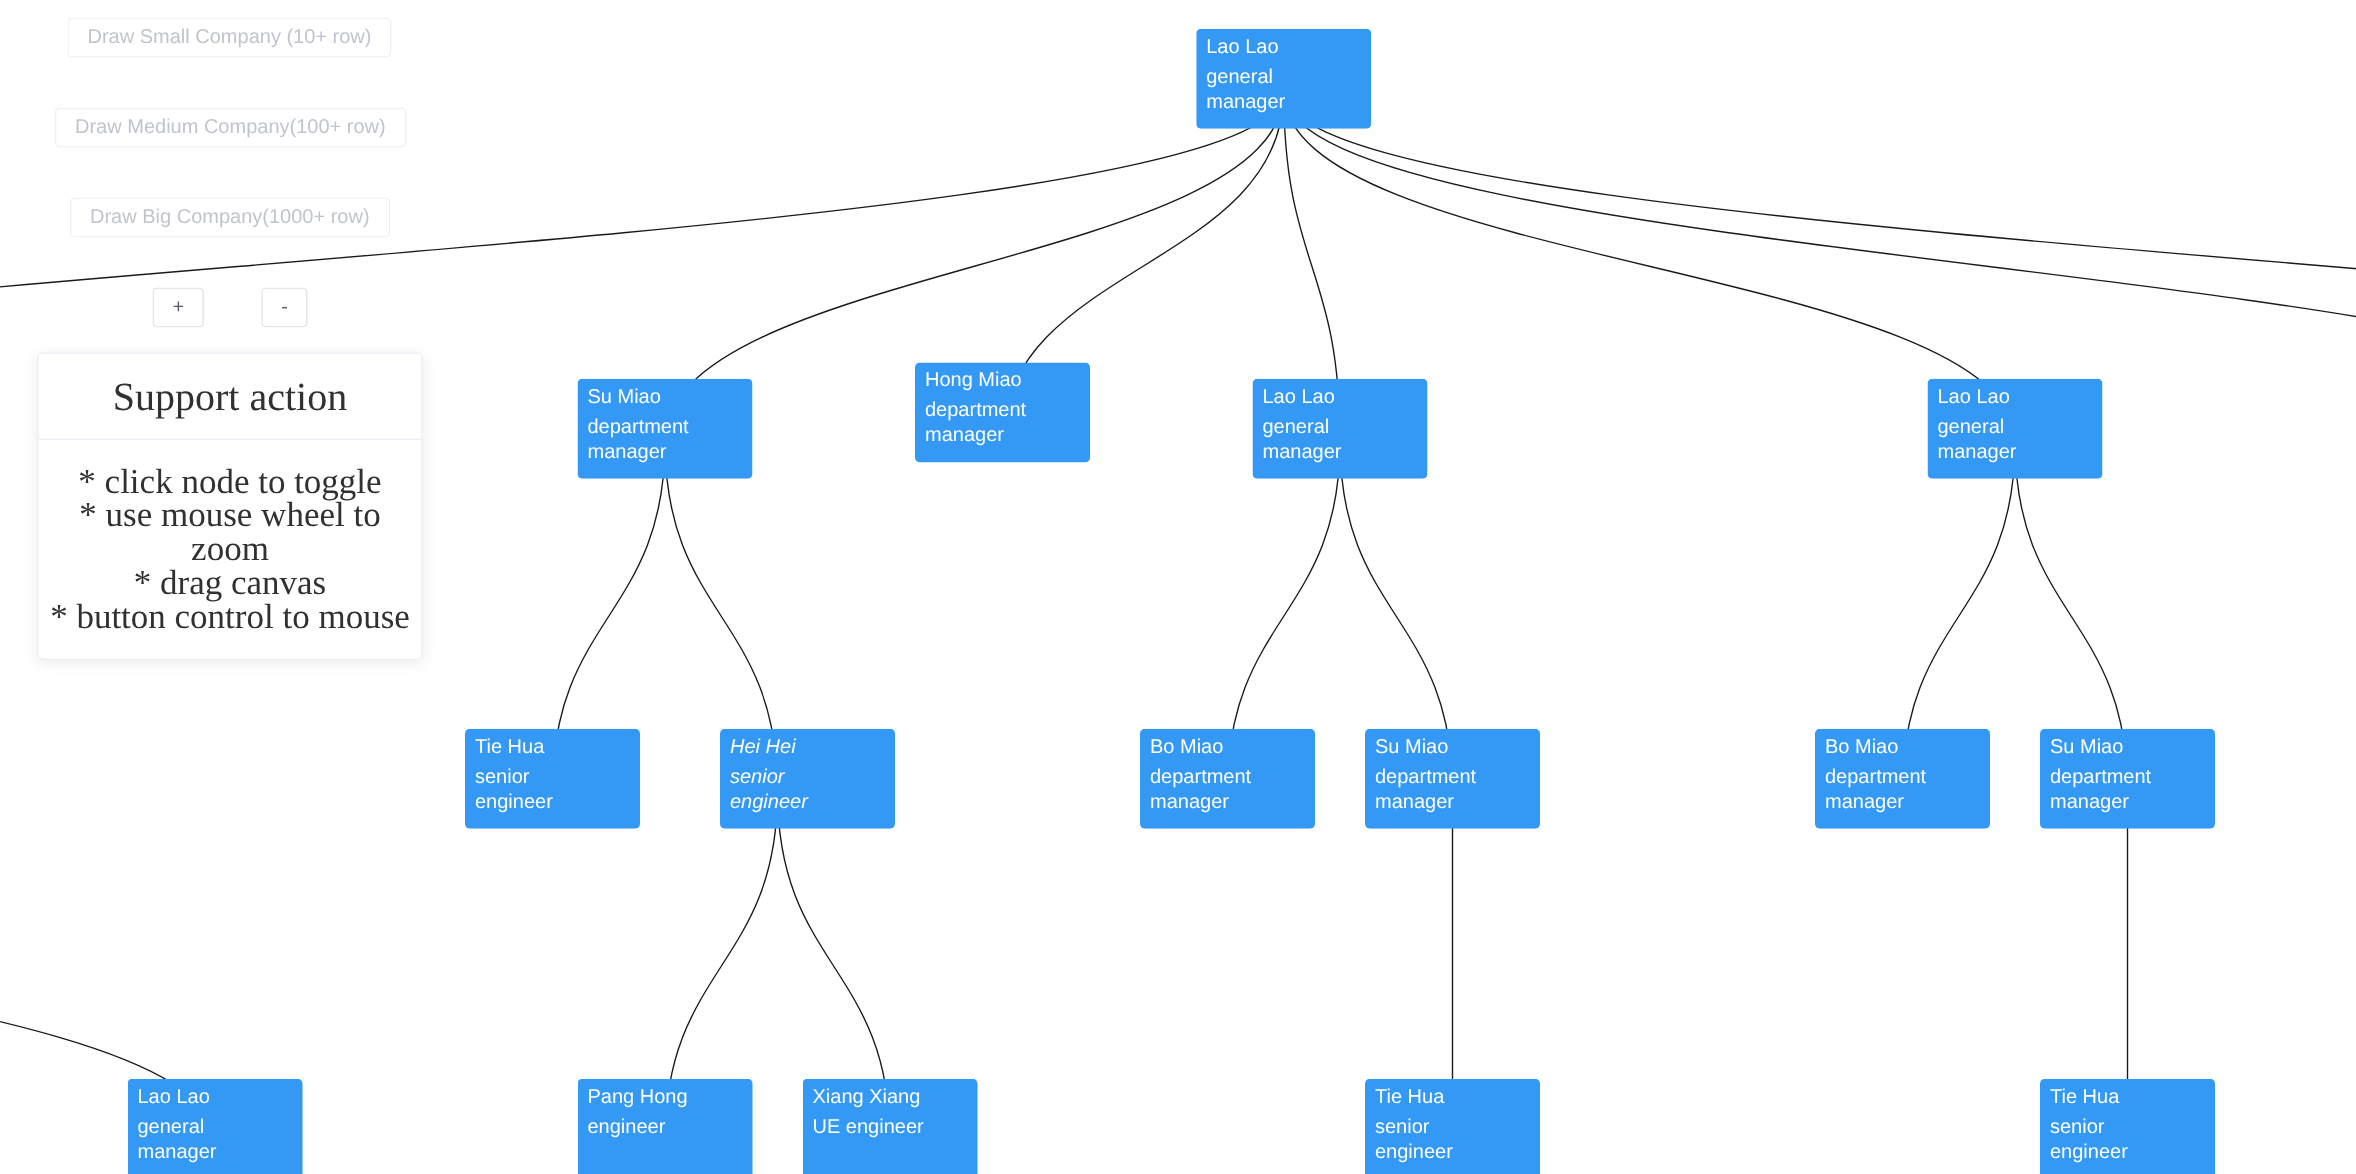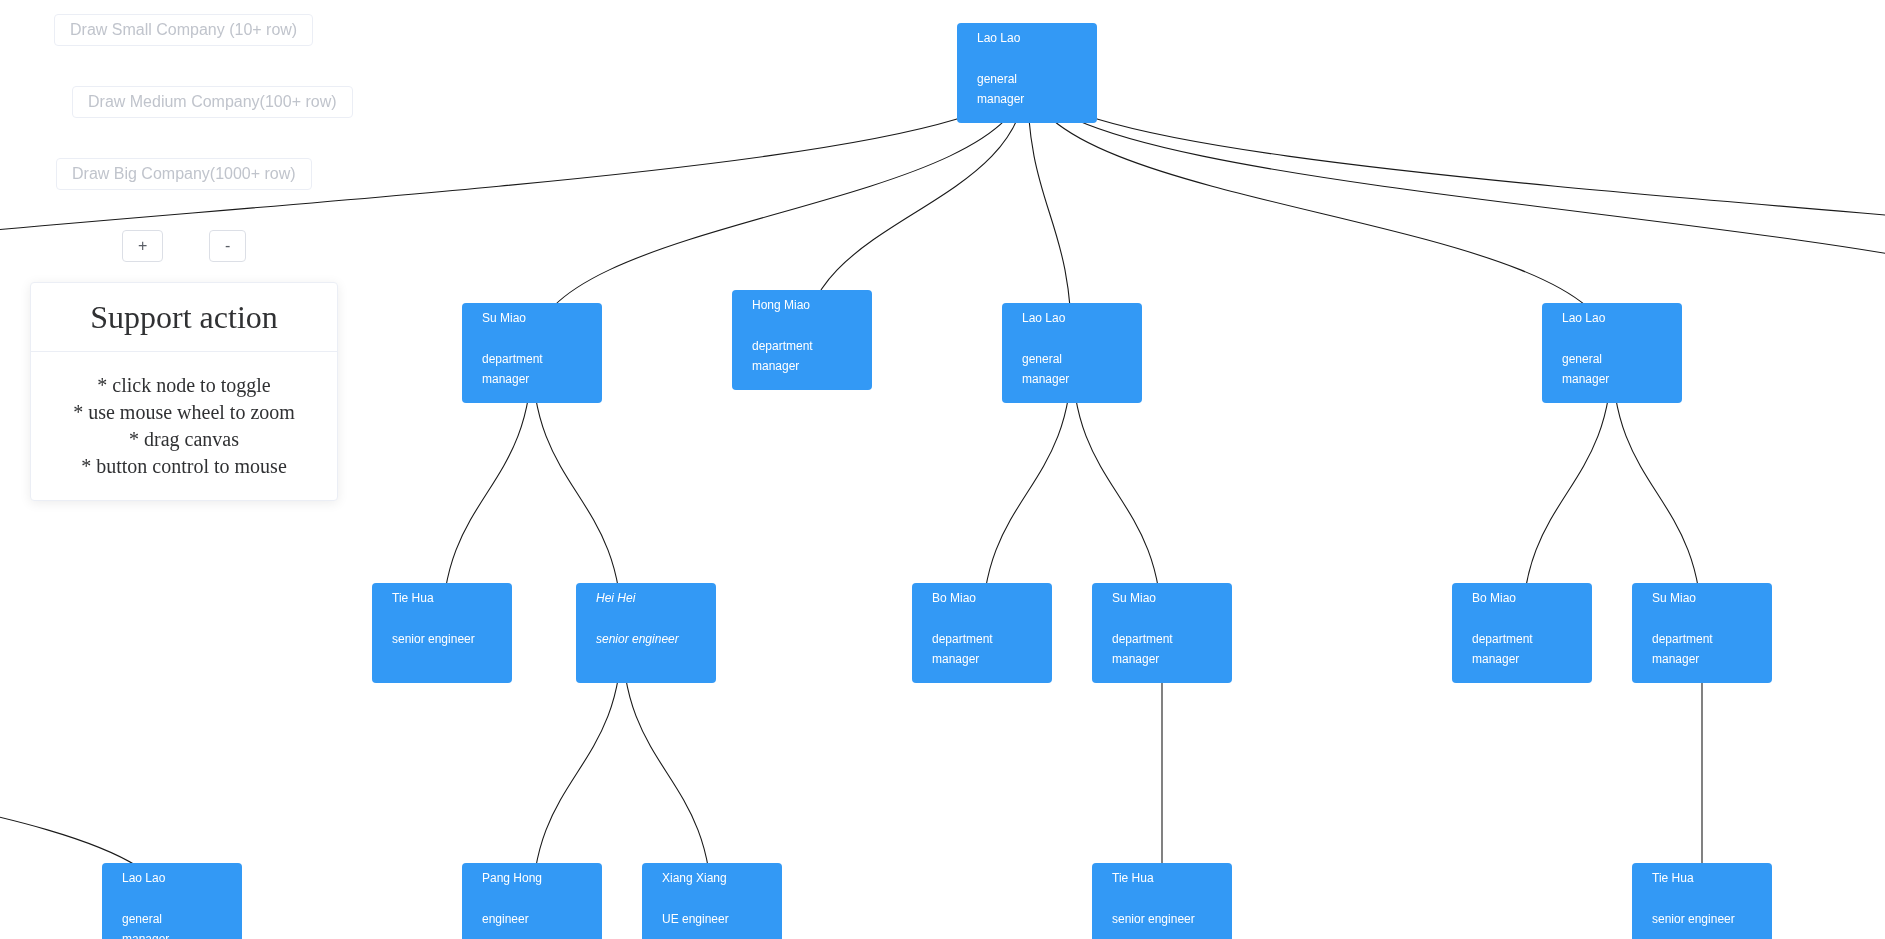--- a/index.html
+++ b/index.html
@@ -58,45 +58,45 @@
   #support-card .card-header {
     box-sizing: border-box;
     border-bottom: 1px solid #ebeef5;
     text-align: center;
     font-size: 32px;
     line-height: 32px;
     padding: 18px 0;
   }
   #support-card .card-body {
     text-align: center;
-    font-size: 20px;
+    font-size: 28px;
     line-height: 27px;
     padding: 20px 0;
   }
 
   
   #chart-svg { position: absolute; left: 0; top: 0; }
   .link { fill: none; stroke: #1a1a1a; stroke-width: 1.1px; }
   .node {
     position: absolute;
     width: 140px;
-    height: 100px;
+    height: 80px;
     box-sizing: border-box;
     background: #3399f5;
     border-radius: 4px;
     color: #ffffff;
     font-family: "Liberation Sans", sans-serif;
-    font-size: 12px;
-    padding: 5px 20px 0 20px;
+    font-size: 16px;
+    padding: 5px 20px 0 8px;
     overflow: hidden;
     cursor: pointer;
     will-change: transform;
   }
   .node .n-name { line-height: 20px; }
-  .node .n-title { line-height: 20px; margin-top: 21px; width: 90px; }
+  .node .n-title { line-height: 20px; margin-top: 4px; width: 90px; }
 </style>
 </head>
 <body>
 
 <div id="stage">
 
   <svg id="chart-svg" width="1885" height="939">
       <path class="link" d="M1027,73C1027,213 -642,213 -642,353"></path>
       <path class="link" d="M1027,73C1027,213 532,213 532,353"></path>
       <path class="link" d="M1027,73C1027,213 802,213 802,353"></path>
@@ -180,21 +180,21 @@
       </div>
       <div class="node" style="left: 1632px; top: 863px;">
         <div class="n-name">Tie Hua</div>
         <div class="n-title">senior engineer</div>
       </div>
     </div>
 
   <div class="btn-row" style="top:14px;">
     <button class="ctrl-btn">Draw Small Company (10+ row)</button>
   </div>
-  <div class="btn-row" style="top:86px;margin-left:28px;">
+  <div class="btn-row" style="top:86px;">
     <button class="ctrl-btn">Draw Medium Company(100+ row)</button>
   </div>
   <div class="btn-row" style="top:158px;text-decoration:underline;">
     <button class="ctrl-btn">Draw Big Company(1000+ row)</button>
   </div>
   <div class="btn-row" style="top:230px;">
     <button class="zoom-btn">+</button>
     <span class="zoom-gap"></span>
     <button class="zoom-btn">-</button>
   </div>

